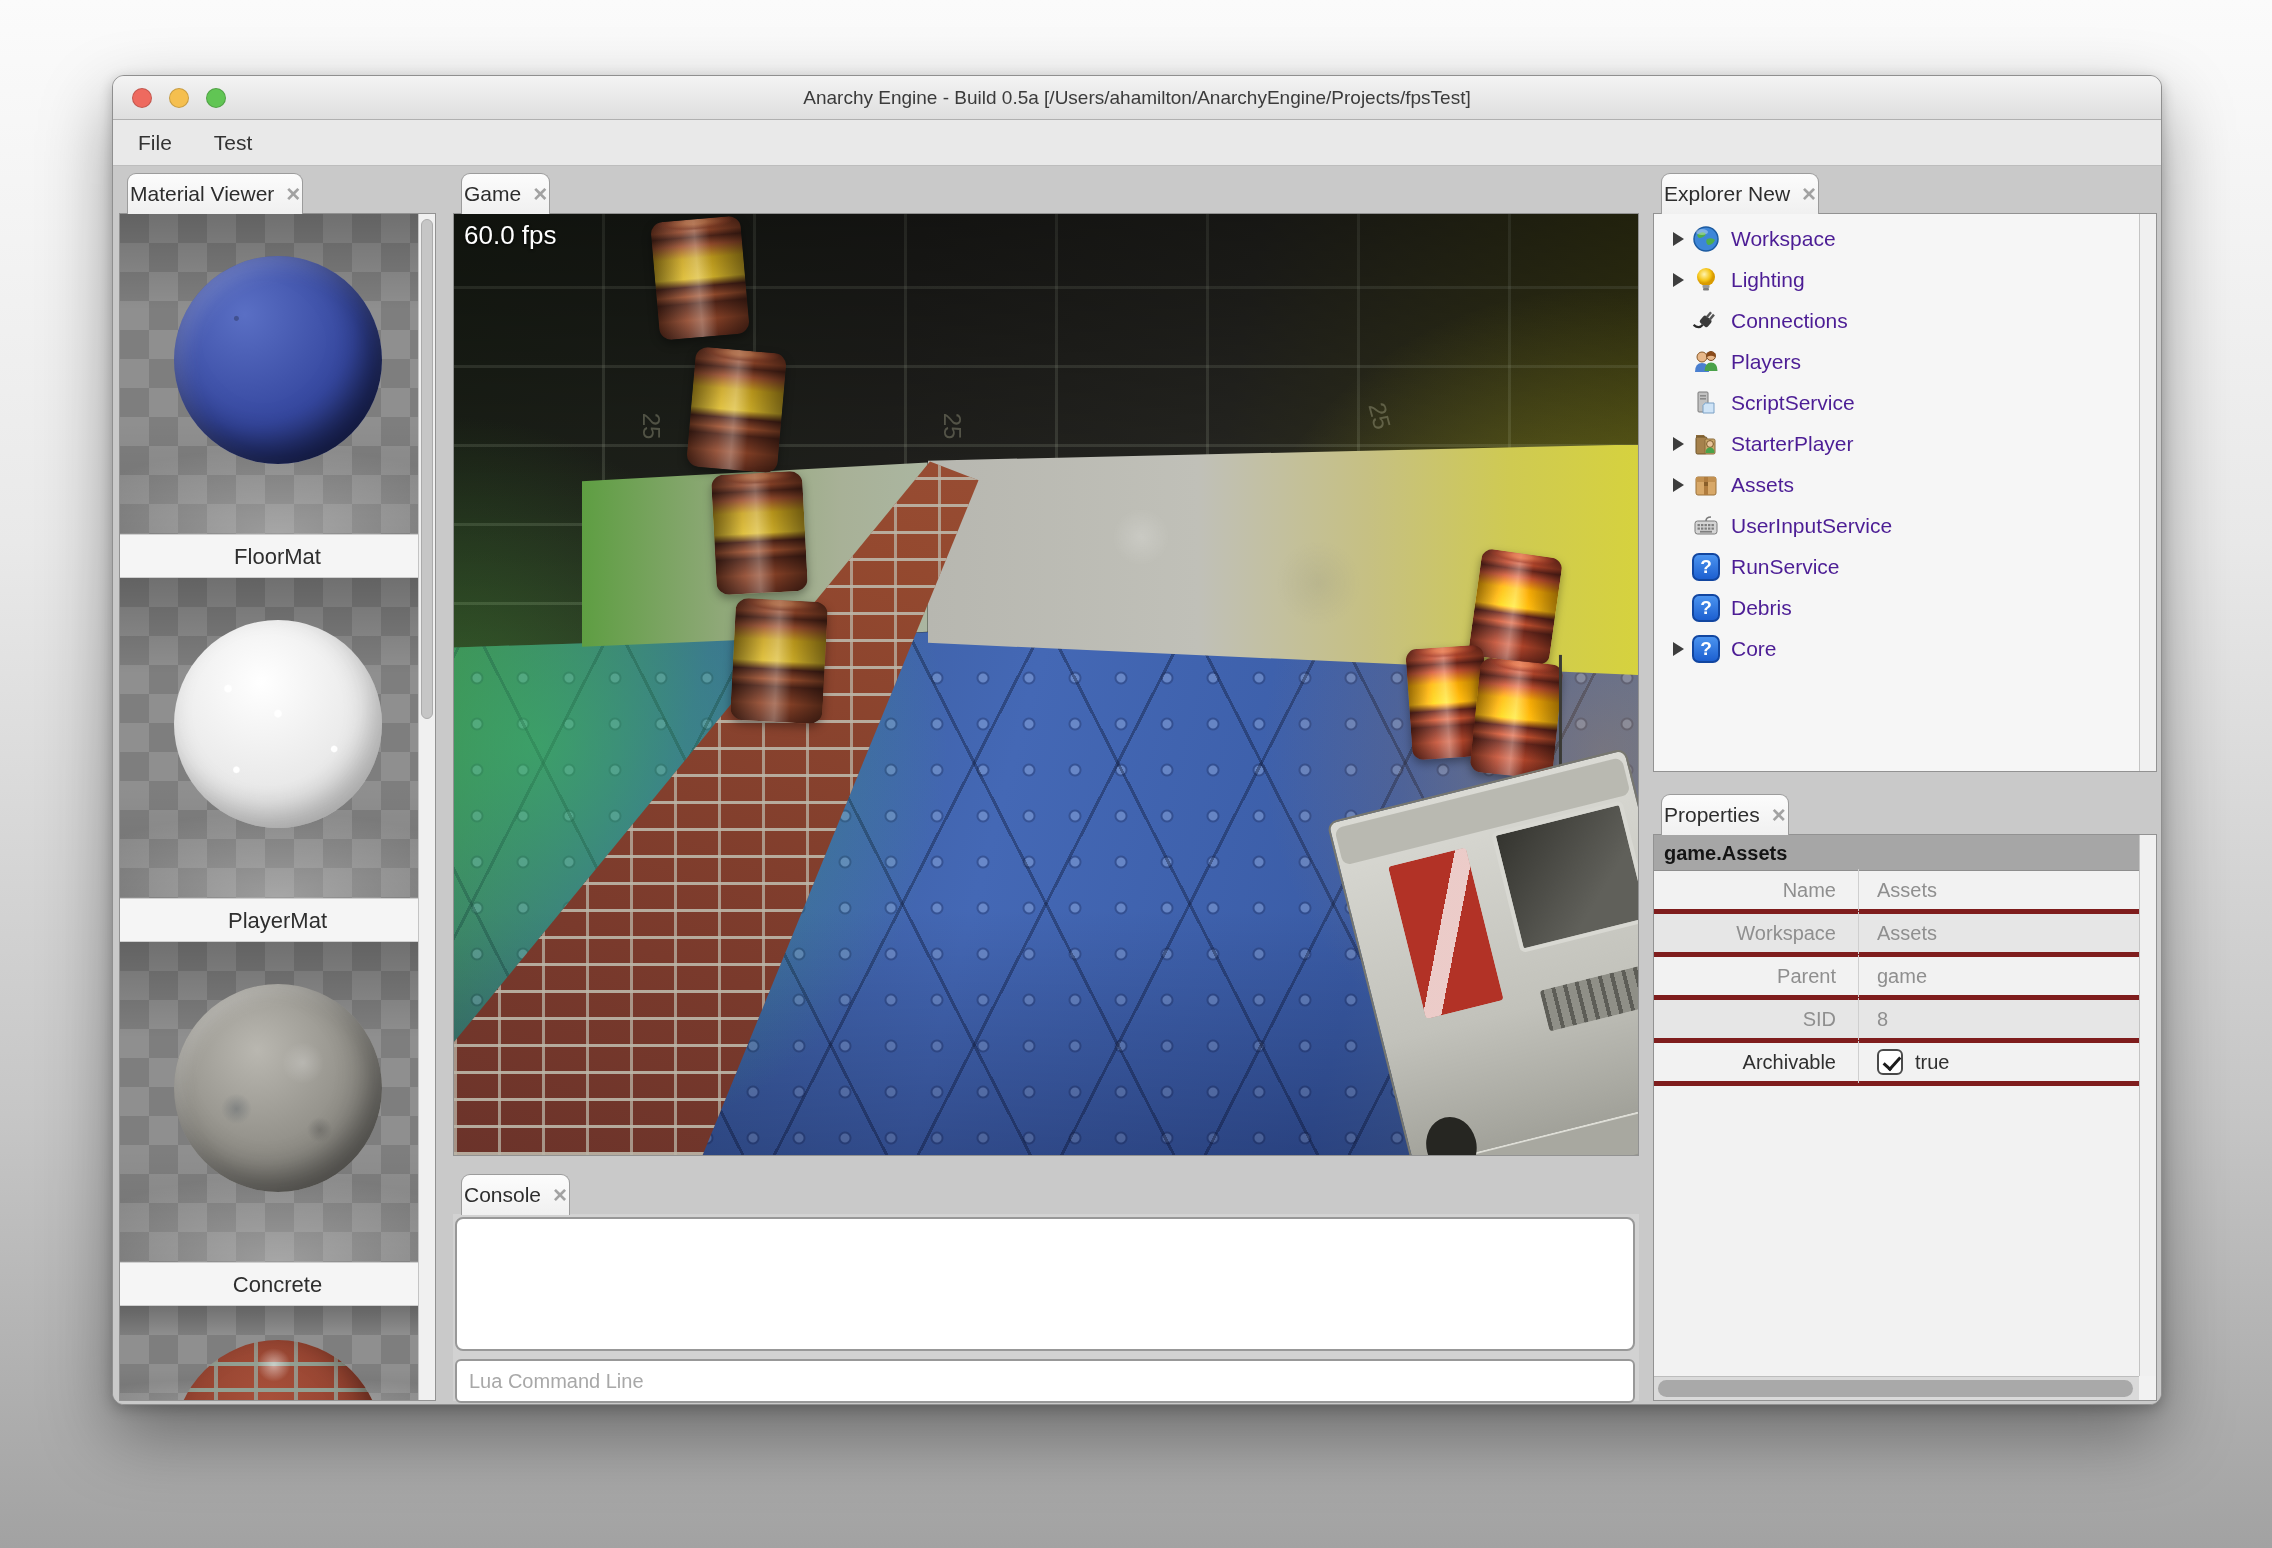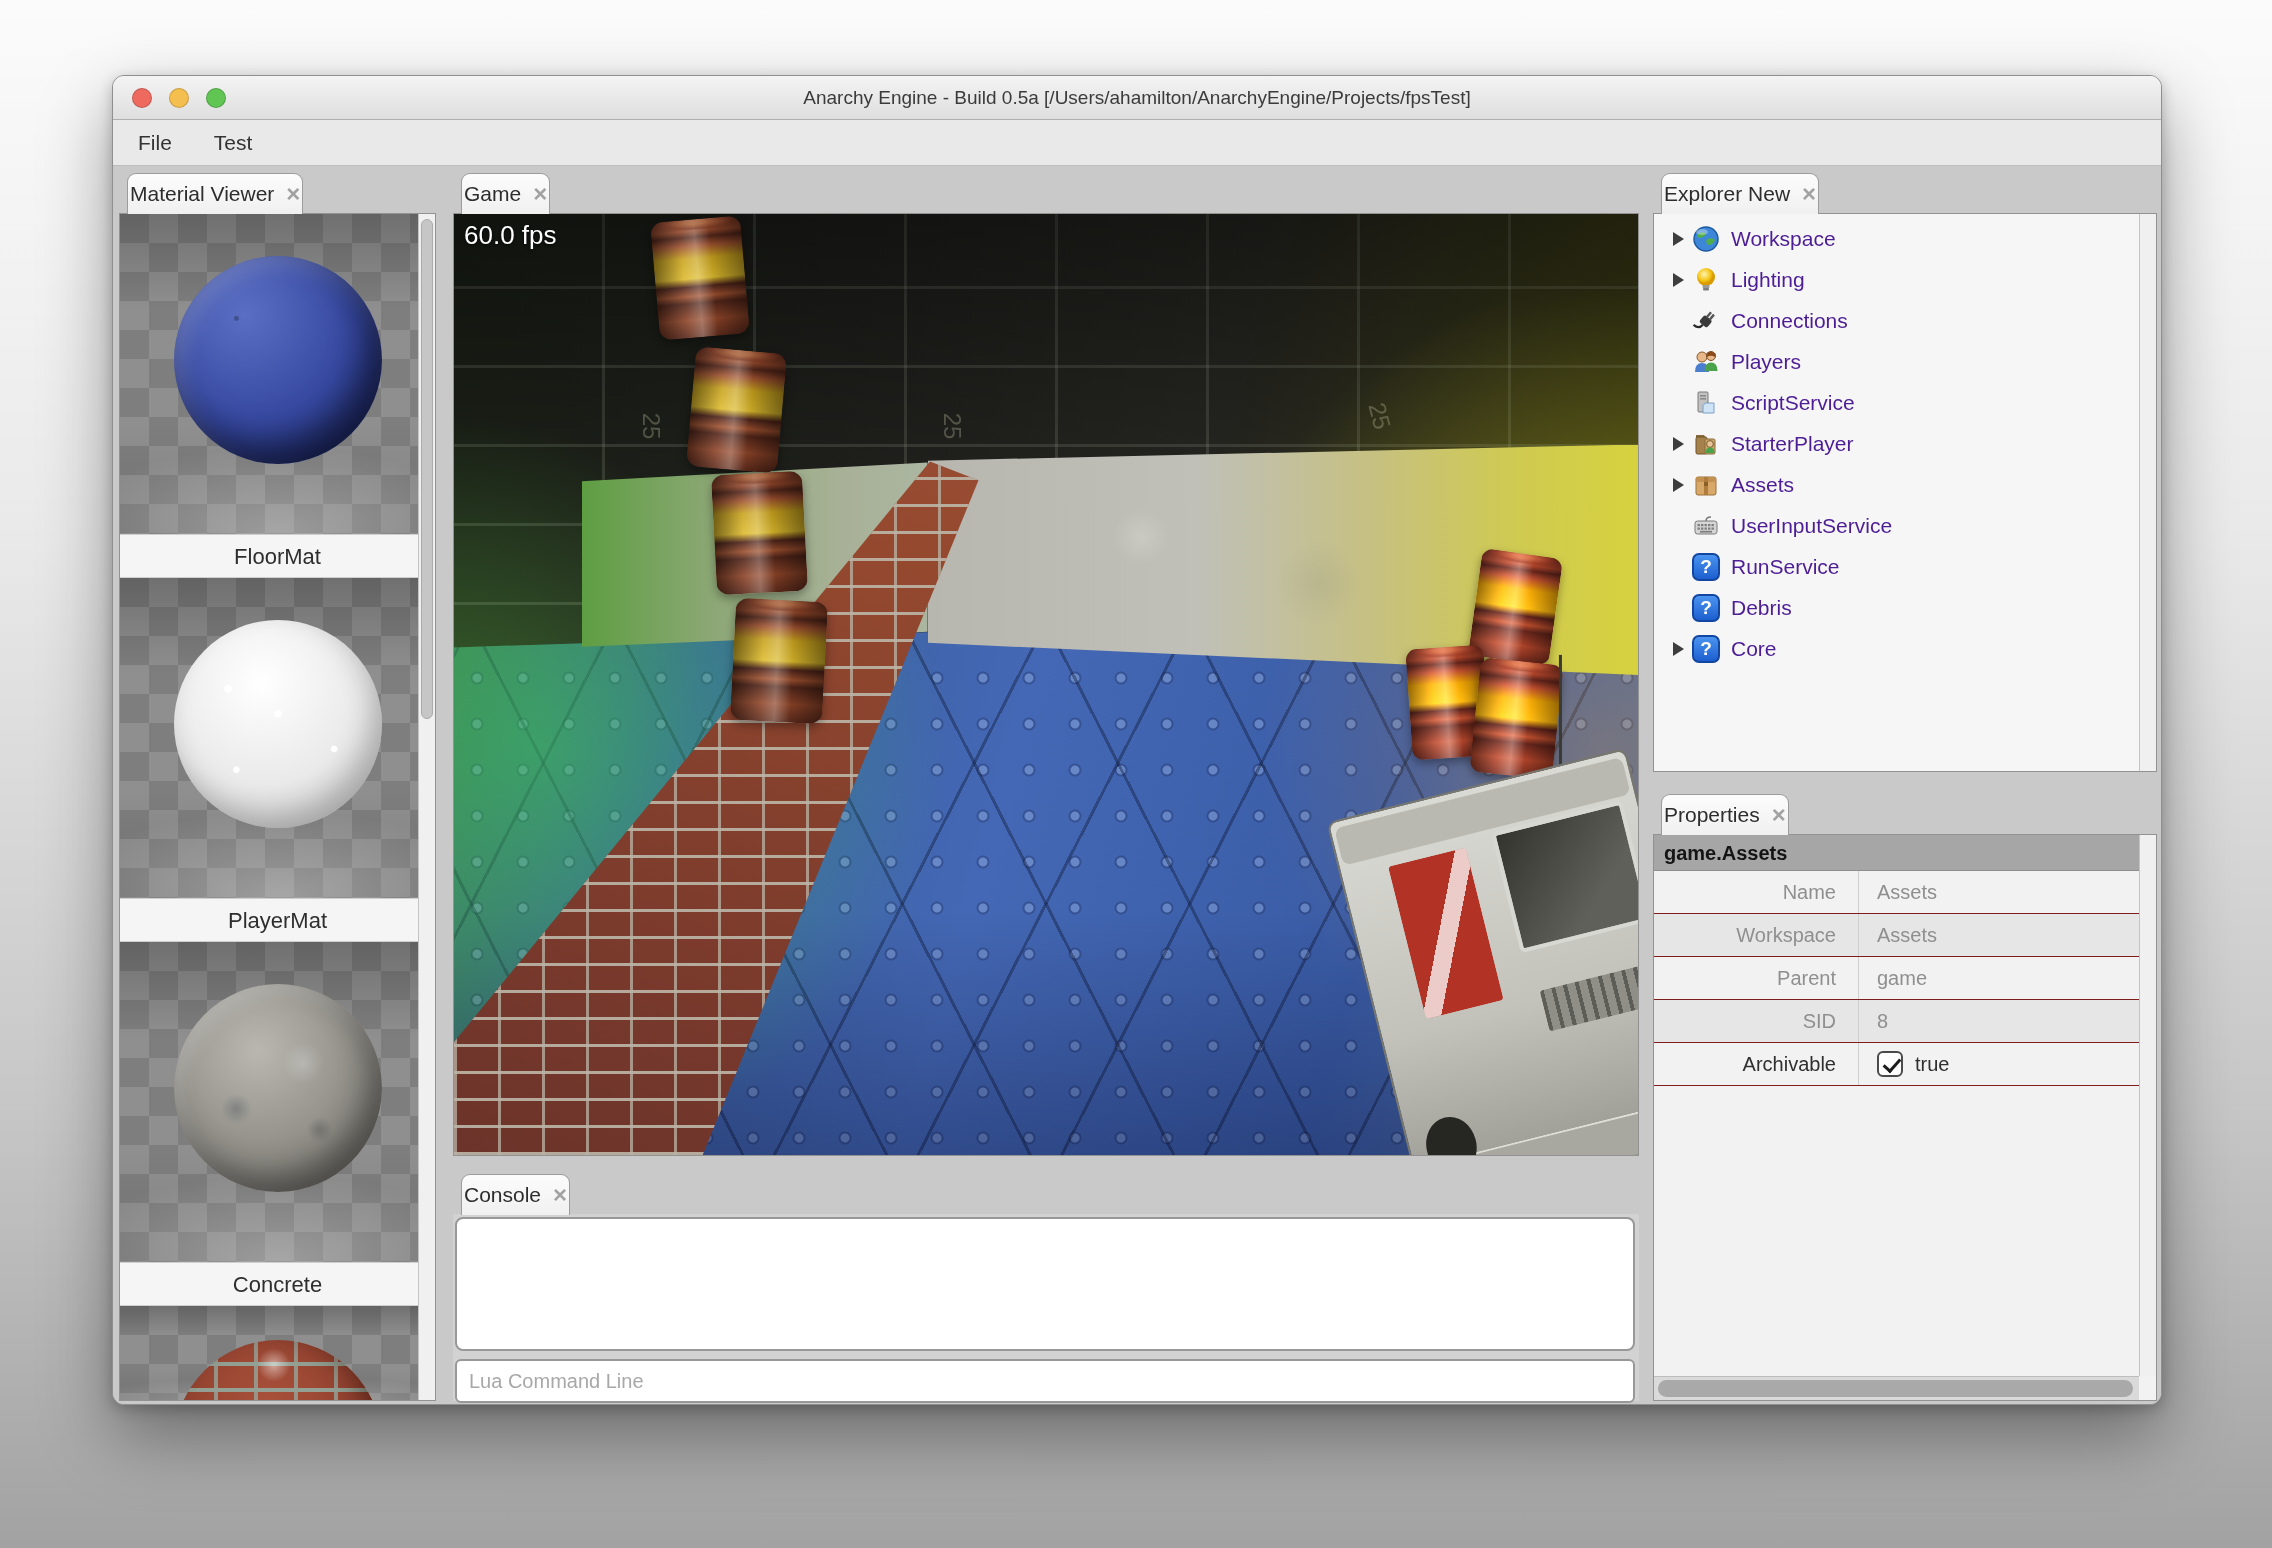--- a/index.html
+++ b/index.html
@@ -190,21 +190,21 @@
   .tlabel { font-size: 21px; color: #4c1d95; }
   .qbadge { width: 28px; height: 28px; border-radius: 7px; margin-right: 11px; flex: 0 0 28px;
             background: linear-gradient(180deg, #4b94f0, #1c5fd0); border: 2px solid #1246a0;
             color: #fff; font-size: 19px; font-weight: bold; text-align: center; line-height: 24px; }
 
   
   .panel.properties { left: 1540px; top: 625px; width: 504px; height: 609px; }
   .panel.properties .content { background: #f2f2f2; }
   .phead { height: 36px; background: #a6a6a6; color: #141414; font-weight: bold;
            font-size: 20px; line-height: 36px; padding-left: 10px; border-bottom: 1px solid #8e8e8e; }
-  .prow { display: flex; height: 43px; align-items: center; border-bottom: 1px solid #7f1d1d; }
+  .prow { display: flex; height: 43px; align-items: center; border-bottom: 5px solid #7f1d1d; }
   .prow.alt { background: #e6e6e6; }
   .plabel { width: 205px; text-align: right; padding-right: 22px; font-size: 20px; color: #8f8f8f;
             border-right: 1px solid #cfcfcf; line-height: 42px; }
   .pvalue { flex: 1; padding-left: 18px; font-size: 20px; color: #8f8f8f; display: flex; align-items: center; gap: 12px; }
   .prow.dark .plabel, .prow.dark .pvalue { color: #2f2f2f; }
   .checkbox { width: 26px; height: 26px; background: #fff; border: 2px solid #4a4a4a; border-radius: 6px;
               position: relative; flex: 0 0 26px; }
   .checkbox::after { content: ""; position: absolute; left: 8px; top: 2px; width: 7px; height: 14px;
               border-right: 3px solid #1c1c1c; border-bottom: 3px solid #1c1c1c; transform: rotate(42deg); }
   .hscroll { position: absolute; left: 0; right: 17px; bottom: 0; height: 24px;

